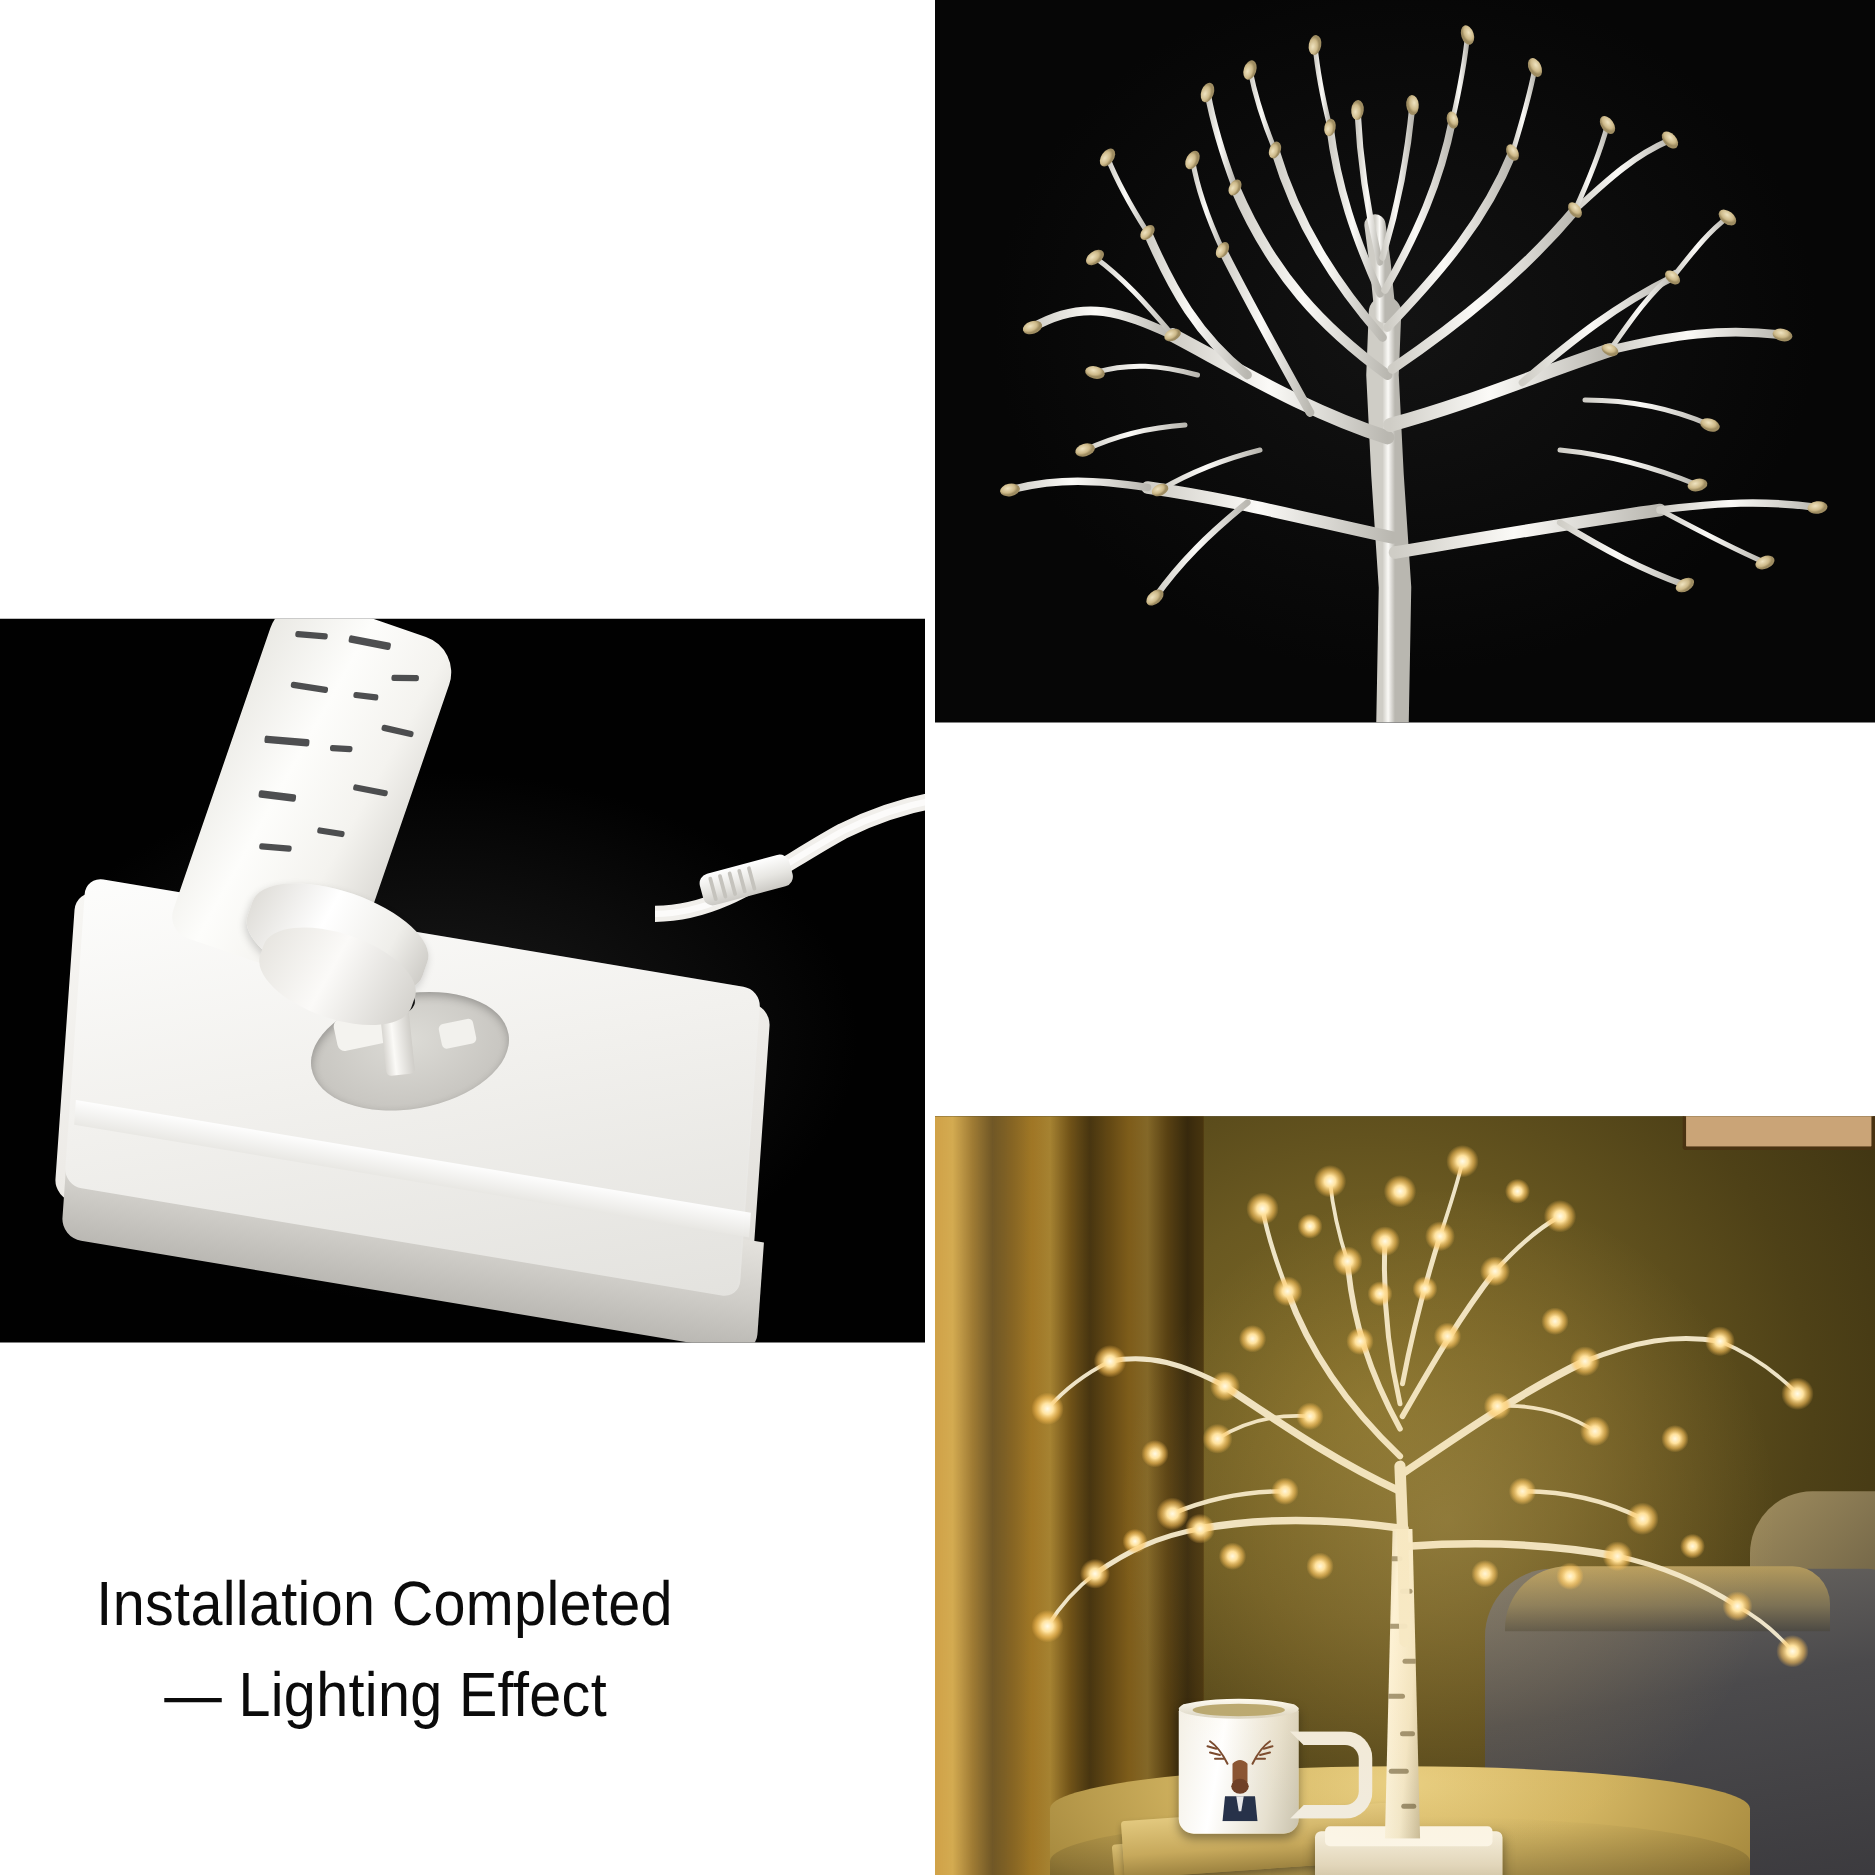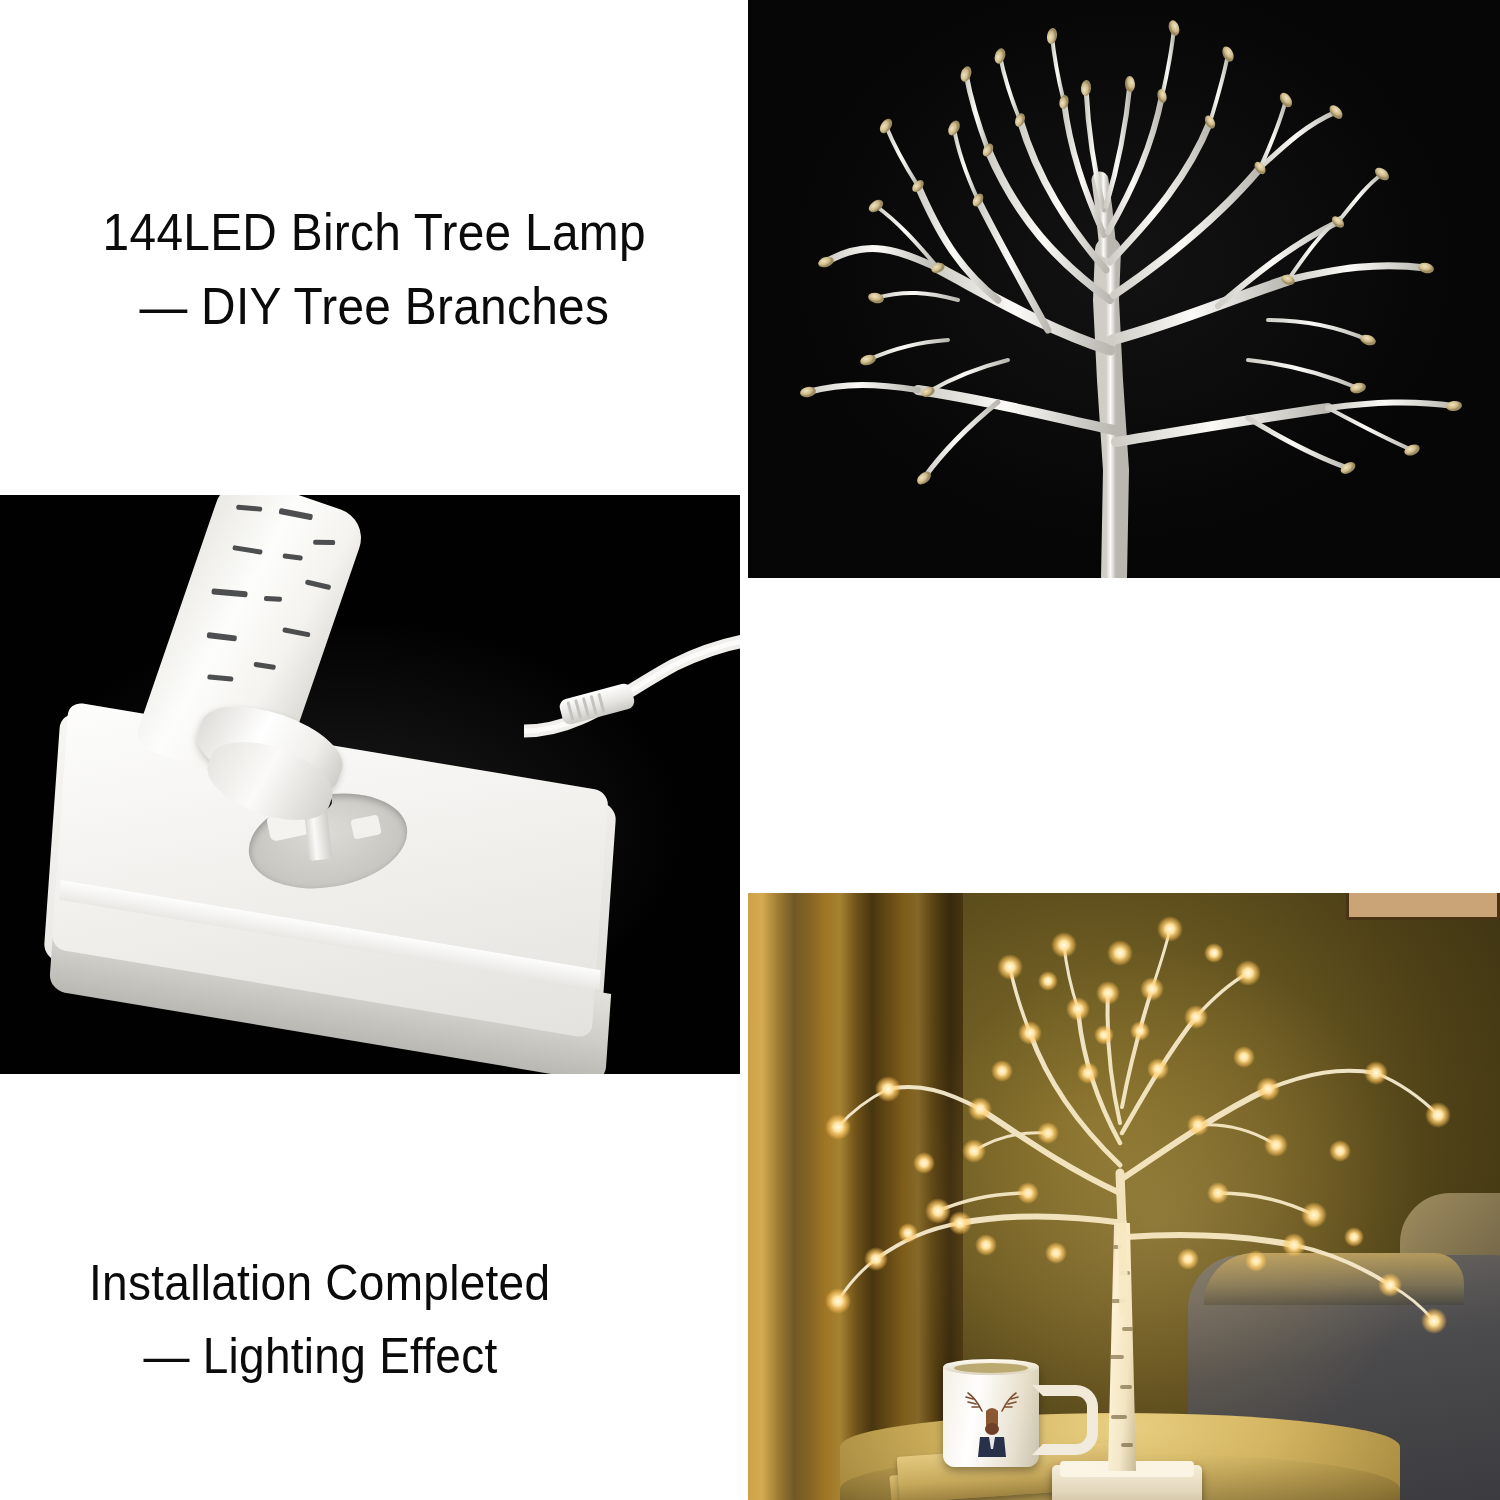--- a/index.html
+++ b/index.html
@@ -16,21 +16,21 @@
   .tline{font-family:"Liberation Sans Narrow","Liberation Sans",sans-serif;
          font-weight:400;letter-spacing:.3px;white-space:nowrap;
          transform:scaleX(.92);transform-origin:center;}
 
   #headline-block{left:0;top:120px;width:748px;height:300px;}
   #headline-block .tline{font-size:52px;line-height:1.42;}
 
   #align-block{left:748px;top:630px;width:752px;height:240px;}
   #align-block .tline{font-size:50px;line-height:1.46;}
 
-  #effect-block{left:12px;top:1180px;width:616px;height:280px;}
+  #effect-block{left:0;top:1180px;width:616px;height:280px;}
   #effect-block .tline{font-size:50px;line-height:1.46;}
 
   
   #tree-dark-panel{left:748px;top:0;width:752px;height:578px;background:#060606;}
   #tree-dark-panel .vign{position:absolute;inset:0;
      background:radial-gradient(ellipse at 50% 45%, rgba(30,30,30,.55) 0%, rgba(0,0,0,0) 62%);}
   .branchsvg{position:absolute;inset:0;}
 
   
   #base-panel{left:0;top:495px;width:748px;height:579px;background:#010101;}
@@ -142,24 +142,20 @@
      pointer-events:none;}
 
   
   .gutter-v{position:absolute;left:740px;top:0;width:8px;height:1500px;background:#fff;}
 </style>
 </head>
 <body>
 
 <div class="collage">
 
-  <div class="textblock" id="headline-block">
-    <div class="tline">144LED Birch Tree Lamp</div>
-    <div class="tline">— DIY Tree Branches</div>
-  </div>
 
   <div class="panel" id="tree-dark-panel">
     <div class="vign"></div>
     <svg class="branchsvg" viewBox="0 0 752 578" preserveAspectRatio="none">
       <defs>
         <linearGradient id="bark" x1="0" y1="0" x2="1" y2="0">
           <stop offset="0%" stop-color="#cfcdc6"></stop>
           <stop offset="45%" stop-color="#fbfaf7"></stop>
           <stop offset="100%" stop-color="#b9b7b0"></stop>
         </linearGradient>

